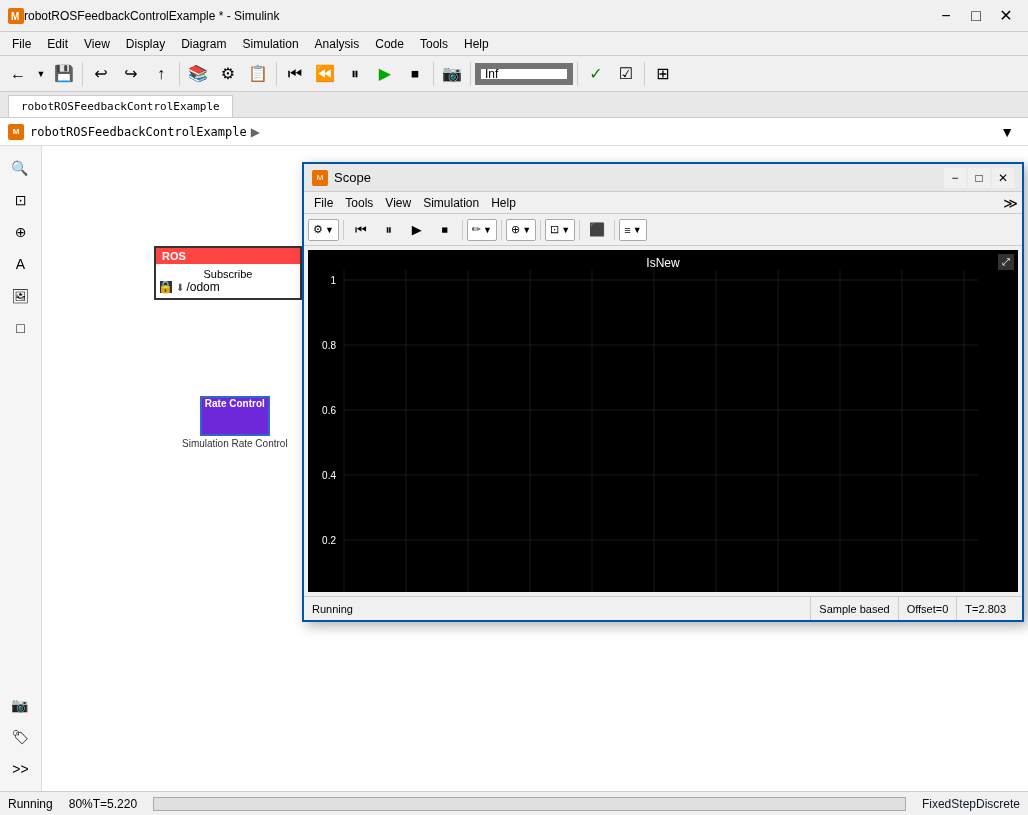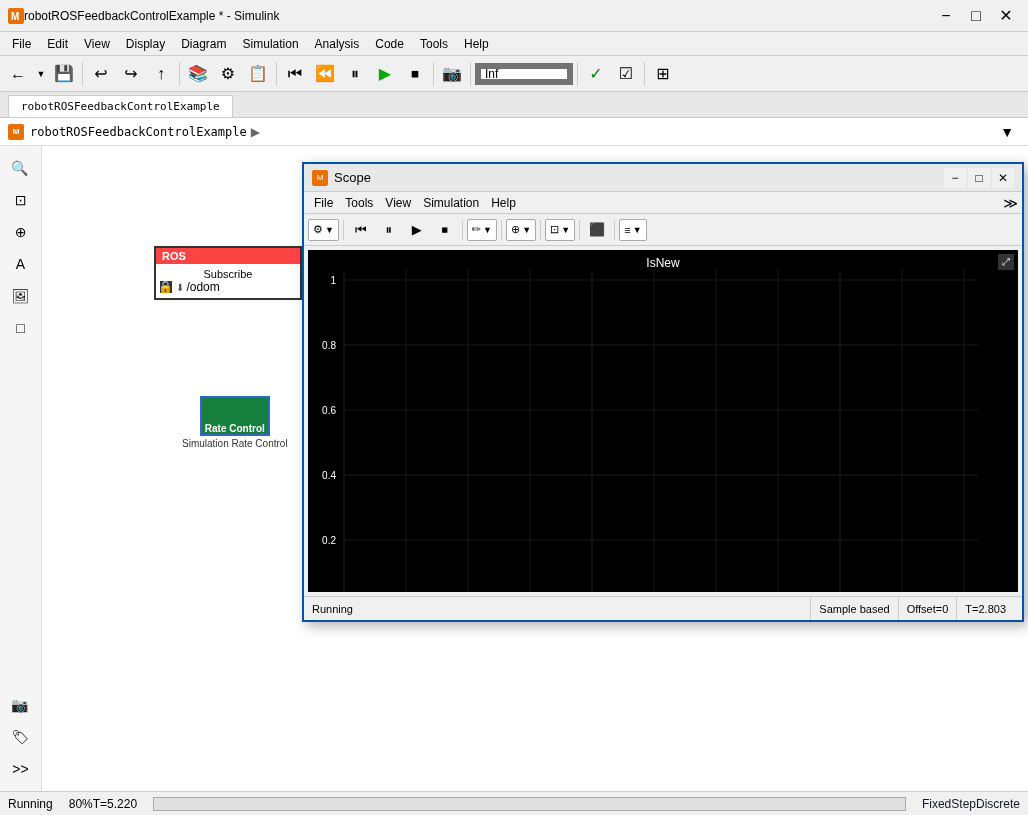--- a/index.html
+++ b/index.html
@@ -244,24 +244,24 @@
       left: 140px;
       top: 250px;
       display: flex;
       flex-direction: column;
       align-items: center;
       cursor: pointer;
     }
     .rate-block-inner {
       width: 70px;
       height: 40px;
-      background: #15803d;
+      background: #6d28d9;
       border: 2px solid #3366cc;
       display: flex;
-      align-items: flex-end;
+      align-items: flex-start;
       justify-content: center;
       font-size: 10px;
       text-align: center;
       color: white;
       font-weight: bold;
     }
     .rate-block-label {
       font-size: 10px;
       text-align: center;
       margin-top: 2px;

